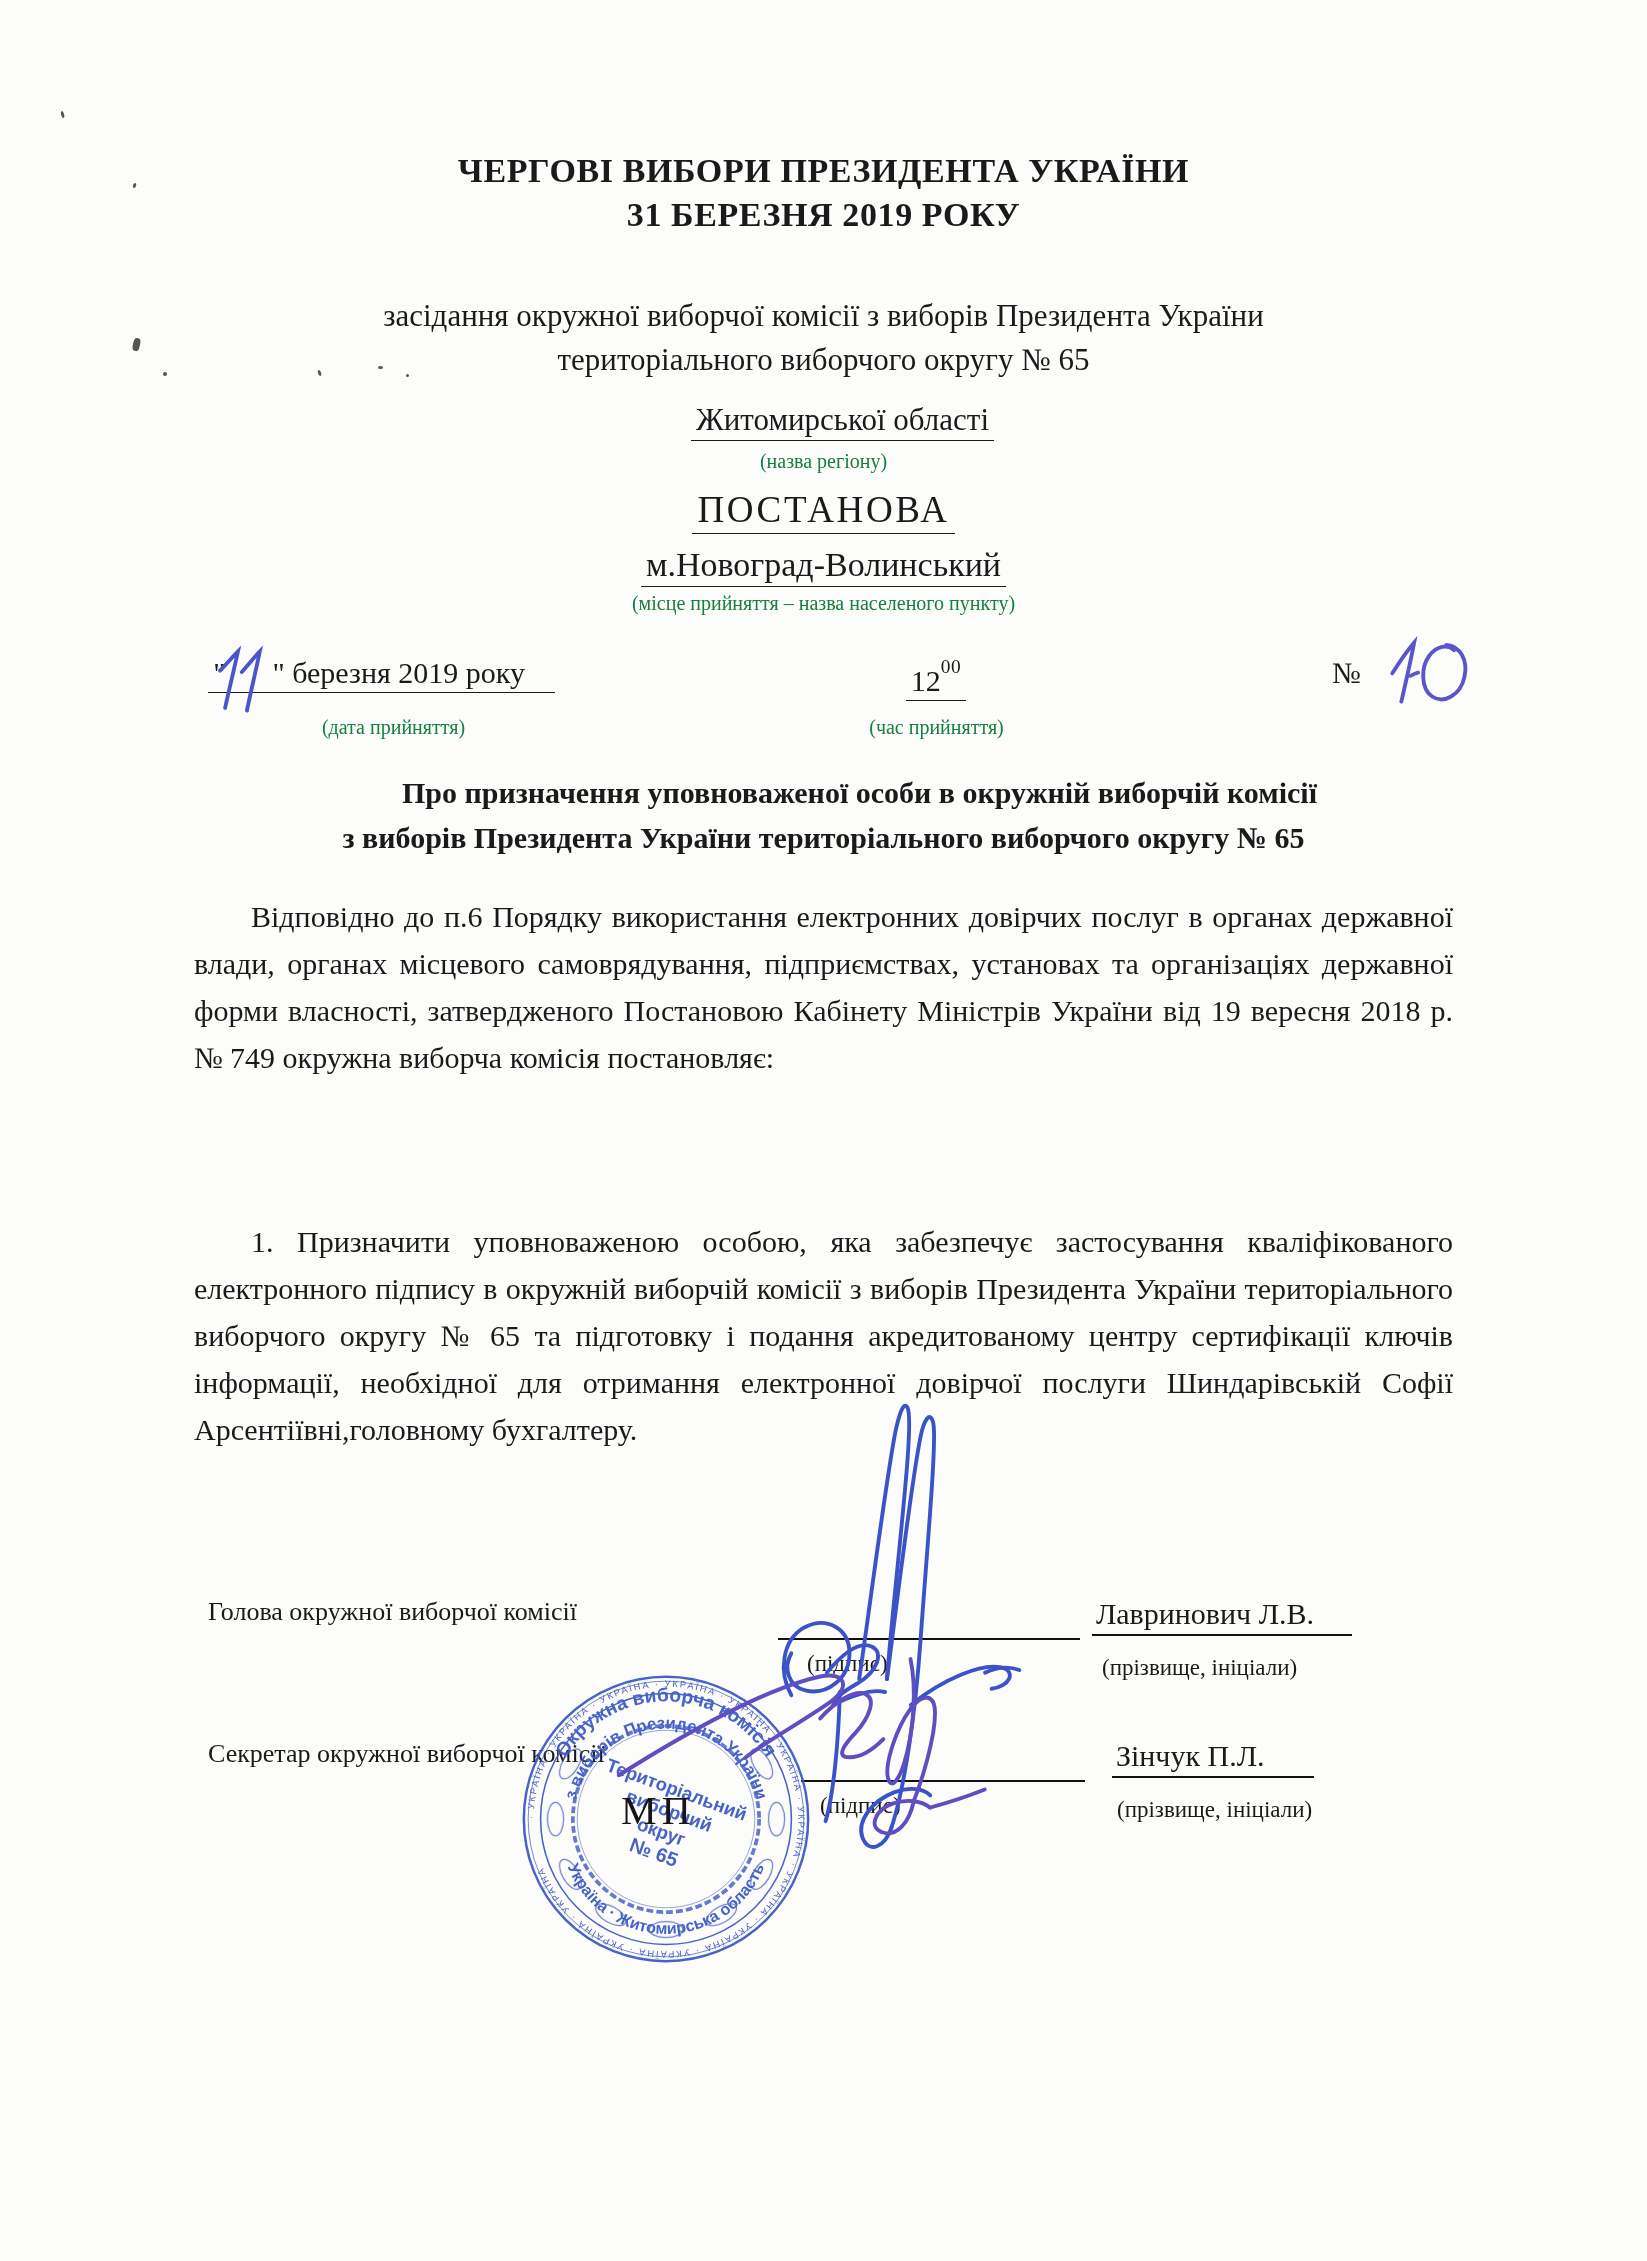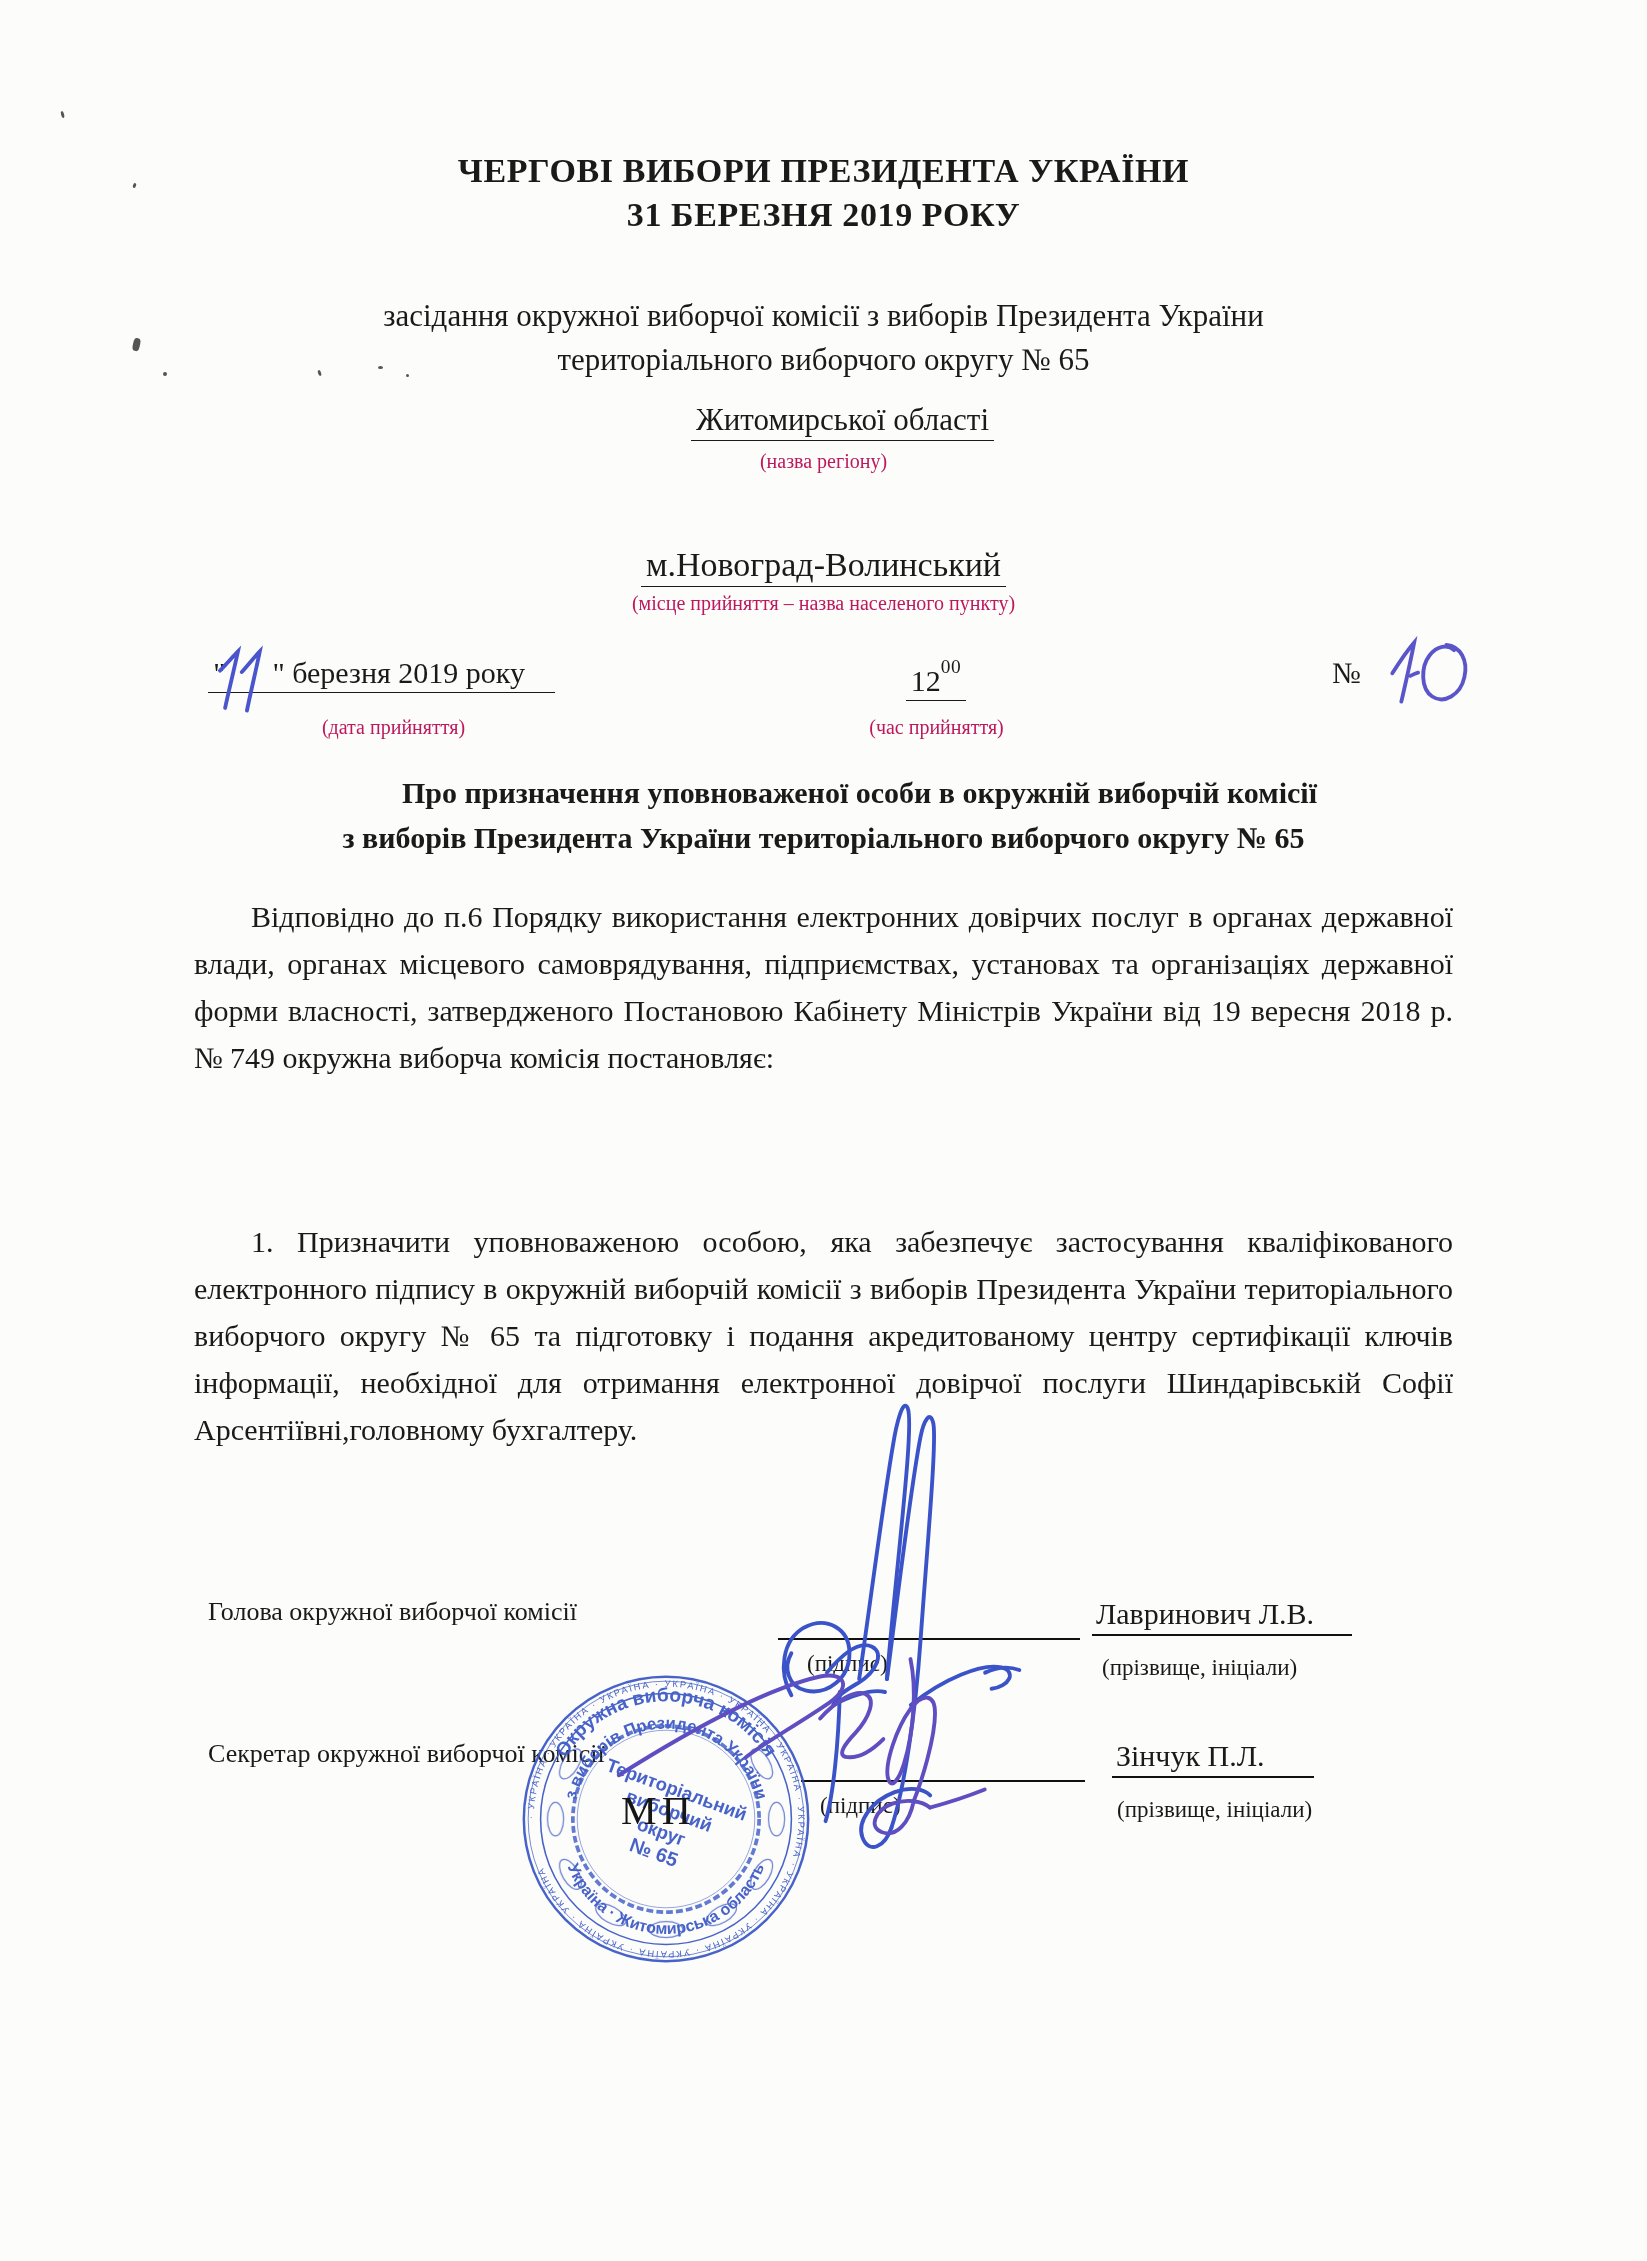--- a/index.html
+++ b/index.html
@@ -5,21 +5,21 @@
   html,body{margin:0;padding:0;background:#9a9a9a;}
   .page{position:relative;width:1647px;height:2261px;background:#fcfcfa;
         font-family:"Liberation Serif",serif;color:#1a1a1a;overflow:hidden;}
   .abs{position:absolute;}
   .ctr{left:0;width:1647px;text-align:center;}
   .title{font-weight:bold;font-size:34px;letter-spacing:0.6px;}
   .meeting{font-size:31px;}
   .region-line{font-size:31px;margin-left:19px;}
   .uline{border-bottom:1.9px solid #1a1a1a;padding:0 5.2px 1.9px 5.2px;display:inline-block;}
   .uline4{border-bottom:2.6px solid #111;padding:0 3.9px 2.6px 3.9px;display:inline-block;}
-  .note{font-size:20px;color:#be185d;}
+  .note{font-size:20px;color:#15803d;}
   .doctype{font-size:37px;letter-spacing:2.6px;}
   .place{font-size:34px;}
   .meta{font-size:30px;}
   .meta sup{font-size:19.4px;vertical-align:18px;letter-spacing:0.6px;}
   .hw-gap{display:inline-block;width:47px;}
   .subject{font-weight:bold;font-size:30px;line-height:45px;}
   .para{font-size:30px;line-height:47px;text-align:justify;width:1259px;left:194px;}
   .para .ind{display:inline-block;width:57px;}
   .sig-role{font-size:26px;}
   .sig-line{height:0;border-top:2.6px solid #111;}
@@ -49,20 +49,23 @@
   <div class="abs ctr title" style="top:196px;">31 БЕРЕЗНЯ 2019 РОКУ</div>
 
   <div class="abs ctr meeting" style="top:298px;">засідання окружної виборчої комісії з виборів Президента України</div>
   <div class="abs ctr meeting" style="top:342px;">територіального виборчого округу № 65</div>
 
   <div class="abs ctr region-line" style="top:402px;">
     <span class="uline">Житомирської області</span>
   </div>
   <div class="abs ctr note" style="top:450px;">(назва регіону)</div>
 
+  <div class="abs ctr doctype" style="top:488px;">
+    <span class="uline">ПОСТАНОВА</span>
+  </div>
   <div class="abs ctr place" style="top:546px;">
     <span class="uline">м.Новоград-Волинський</span>
   </div>
   <div class="abs ctr note" style="top:592px;">(місце прийняття – назва населеного пункту)</div>
 
   <div class="abs meta" style="left:208px;top:656px;">
     <span class="uline" style="padding-right:30px;">
       <span>"</span><span class="hw-gap"></span><span>" березня 2019 року</span>
     </span>
   </div>

